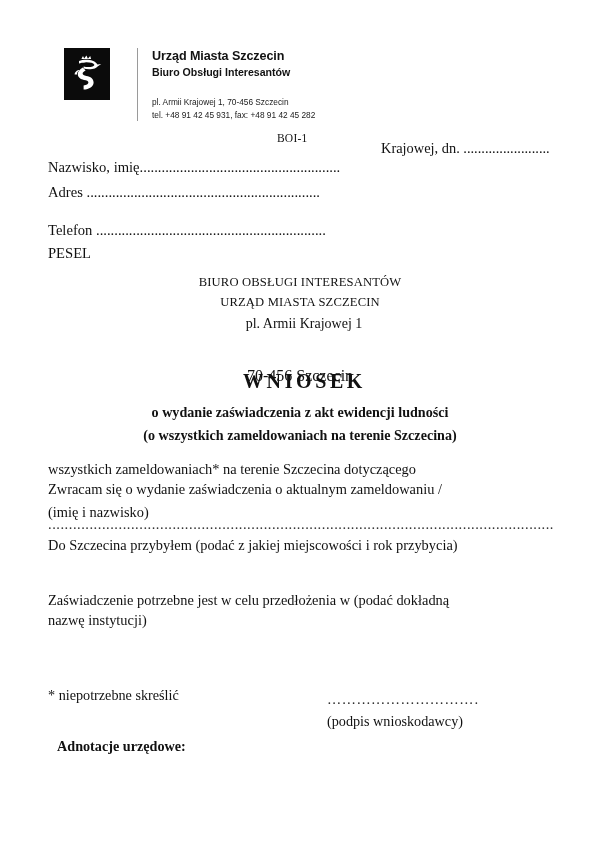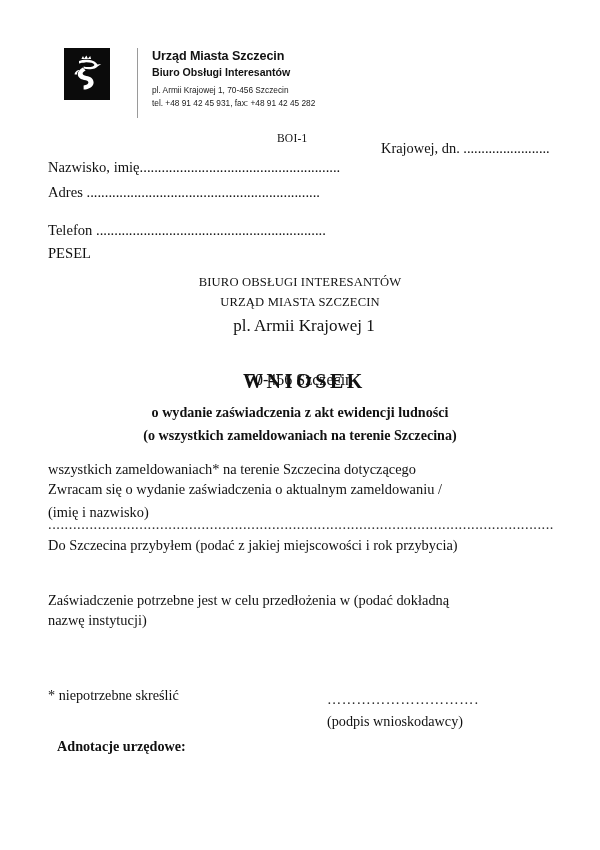--- a/index.html
+++ b/index.html
@@ -63,21 +63,21 @@
     margin-top: 2px;
     white-space: nowrap;
   }
   .org-line {
     font-size: 8.3px;
     font-weight: normal;
     line-height: 1.52;
     white-space: nowrap;
     color: #1a1a1a;
   }
-  .org-addr { margin-top: 4px; }
+  .org-addr { margin-top: 16px; }
 
   
   .formcode {
     position: absolute;
     left: 277px;
     top: 132px;
     font-size: 11.5px;
     letter-spacing: 0.2px;
   }
   .dateline {
@@ -104,21 +104,21 @@
   .addressee {
     position: absolute;
     left: 0;
     top: 274px;
     width: 600px;
     text-align: center;
   }
   .addressee div { line-height: 1.42; }
   .addr-1 { font-size: 12.6px; letter-spacing: 0.15px; }
   .addr-2 { font-size: 12.6px; letter-spacing: 0.15px; margin-top: 2px; }
-  .addr-3 { font-size: 17px; margin-top: 2px; padding-left: 8px; }
+  .addr-3 { font-size: 14px; margin-top: 2px; padding-left: 8px; }
   .addr-4 { font-size: 16px; margin-top: 31px; }
 
   
   .title-block {
     position: absolute;
     left: 0;
     top: 370px;
     width: 600px;
     text-align: center;
   }

